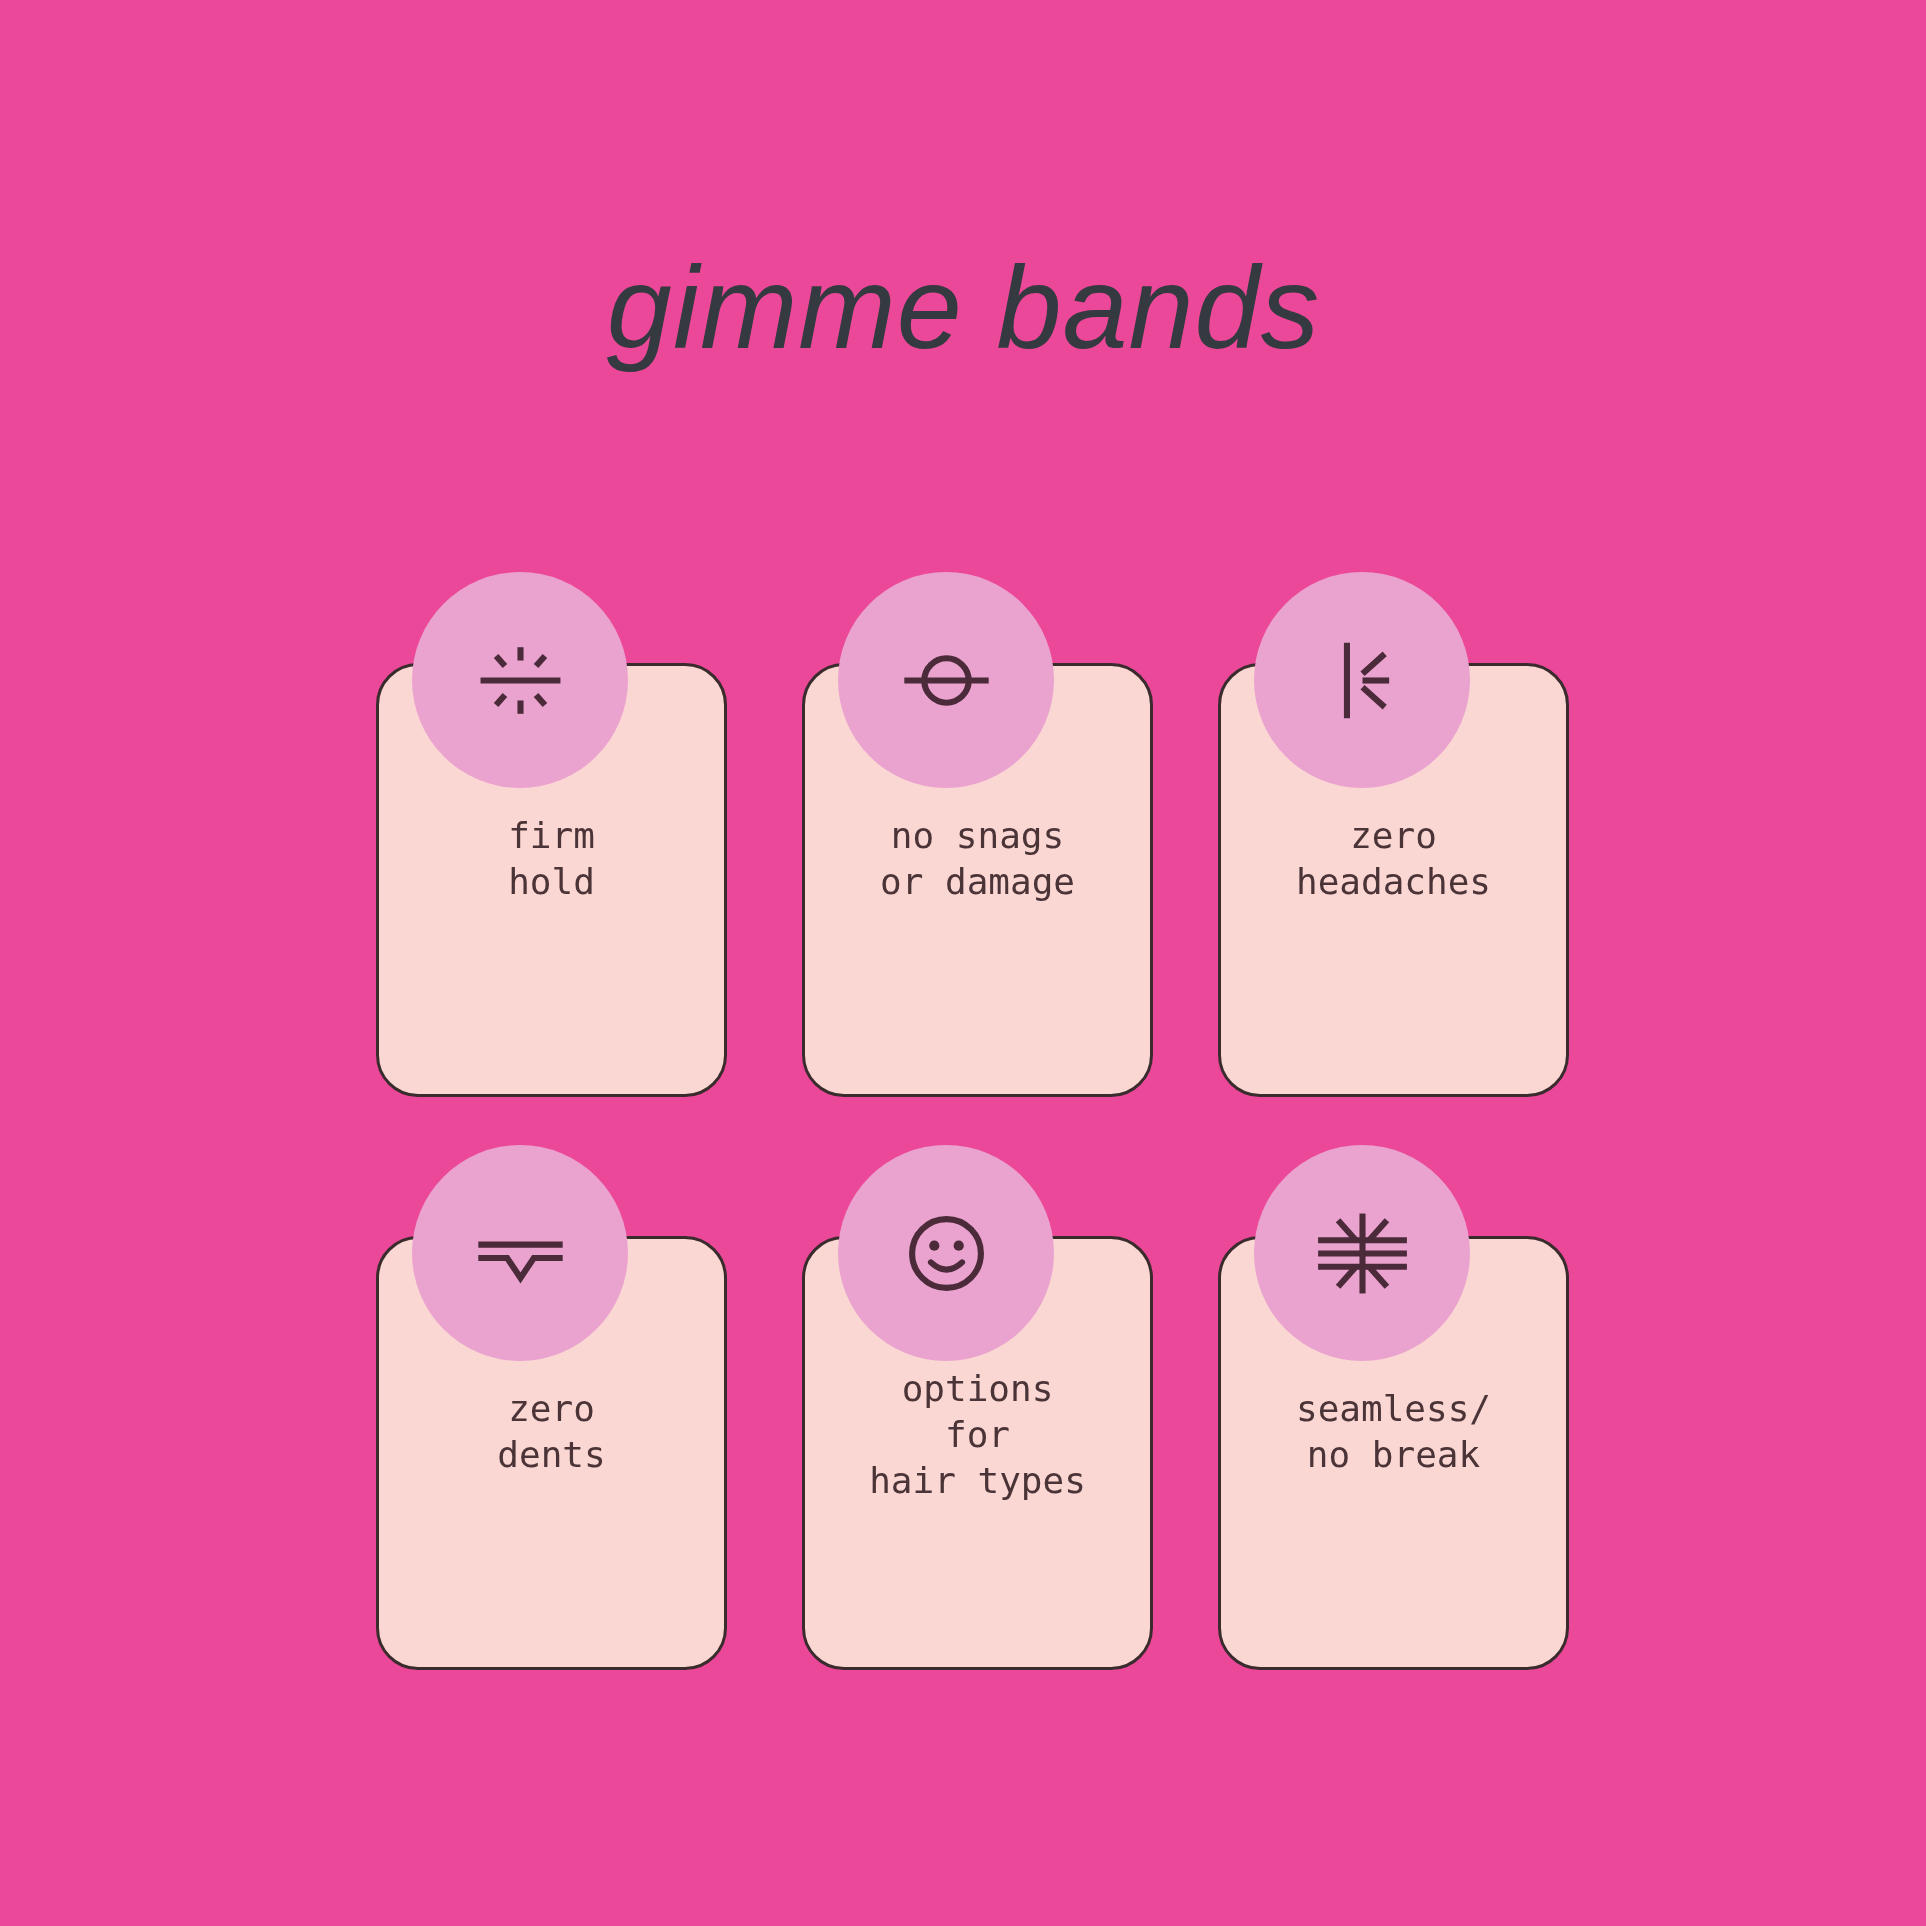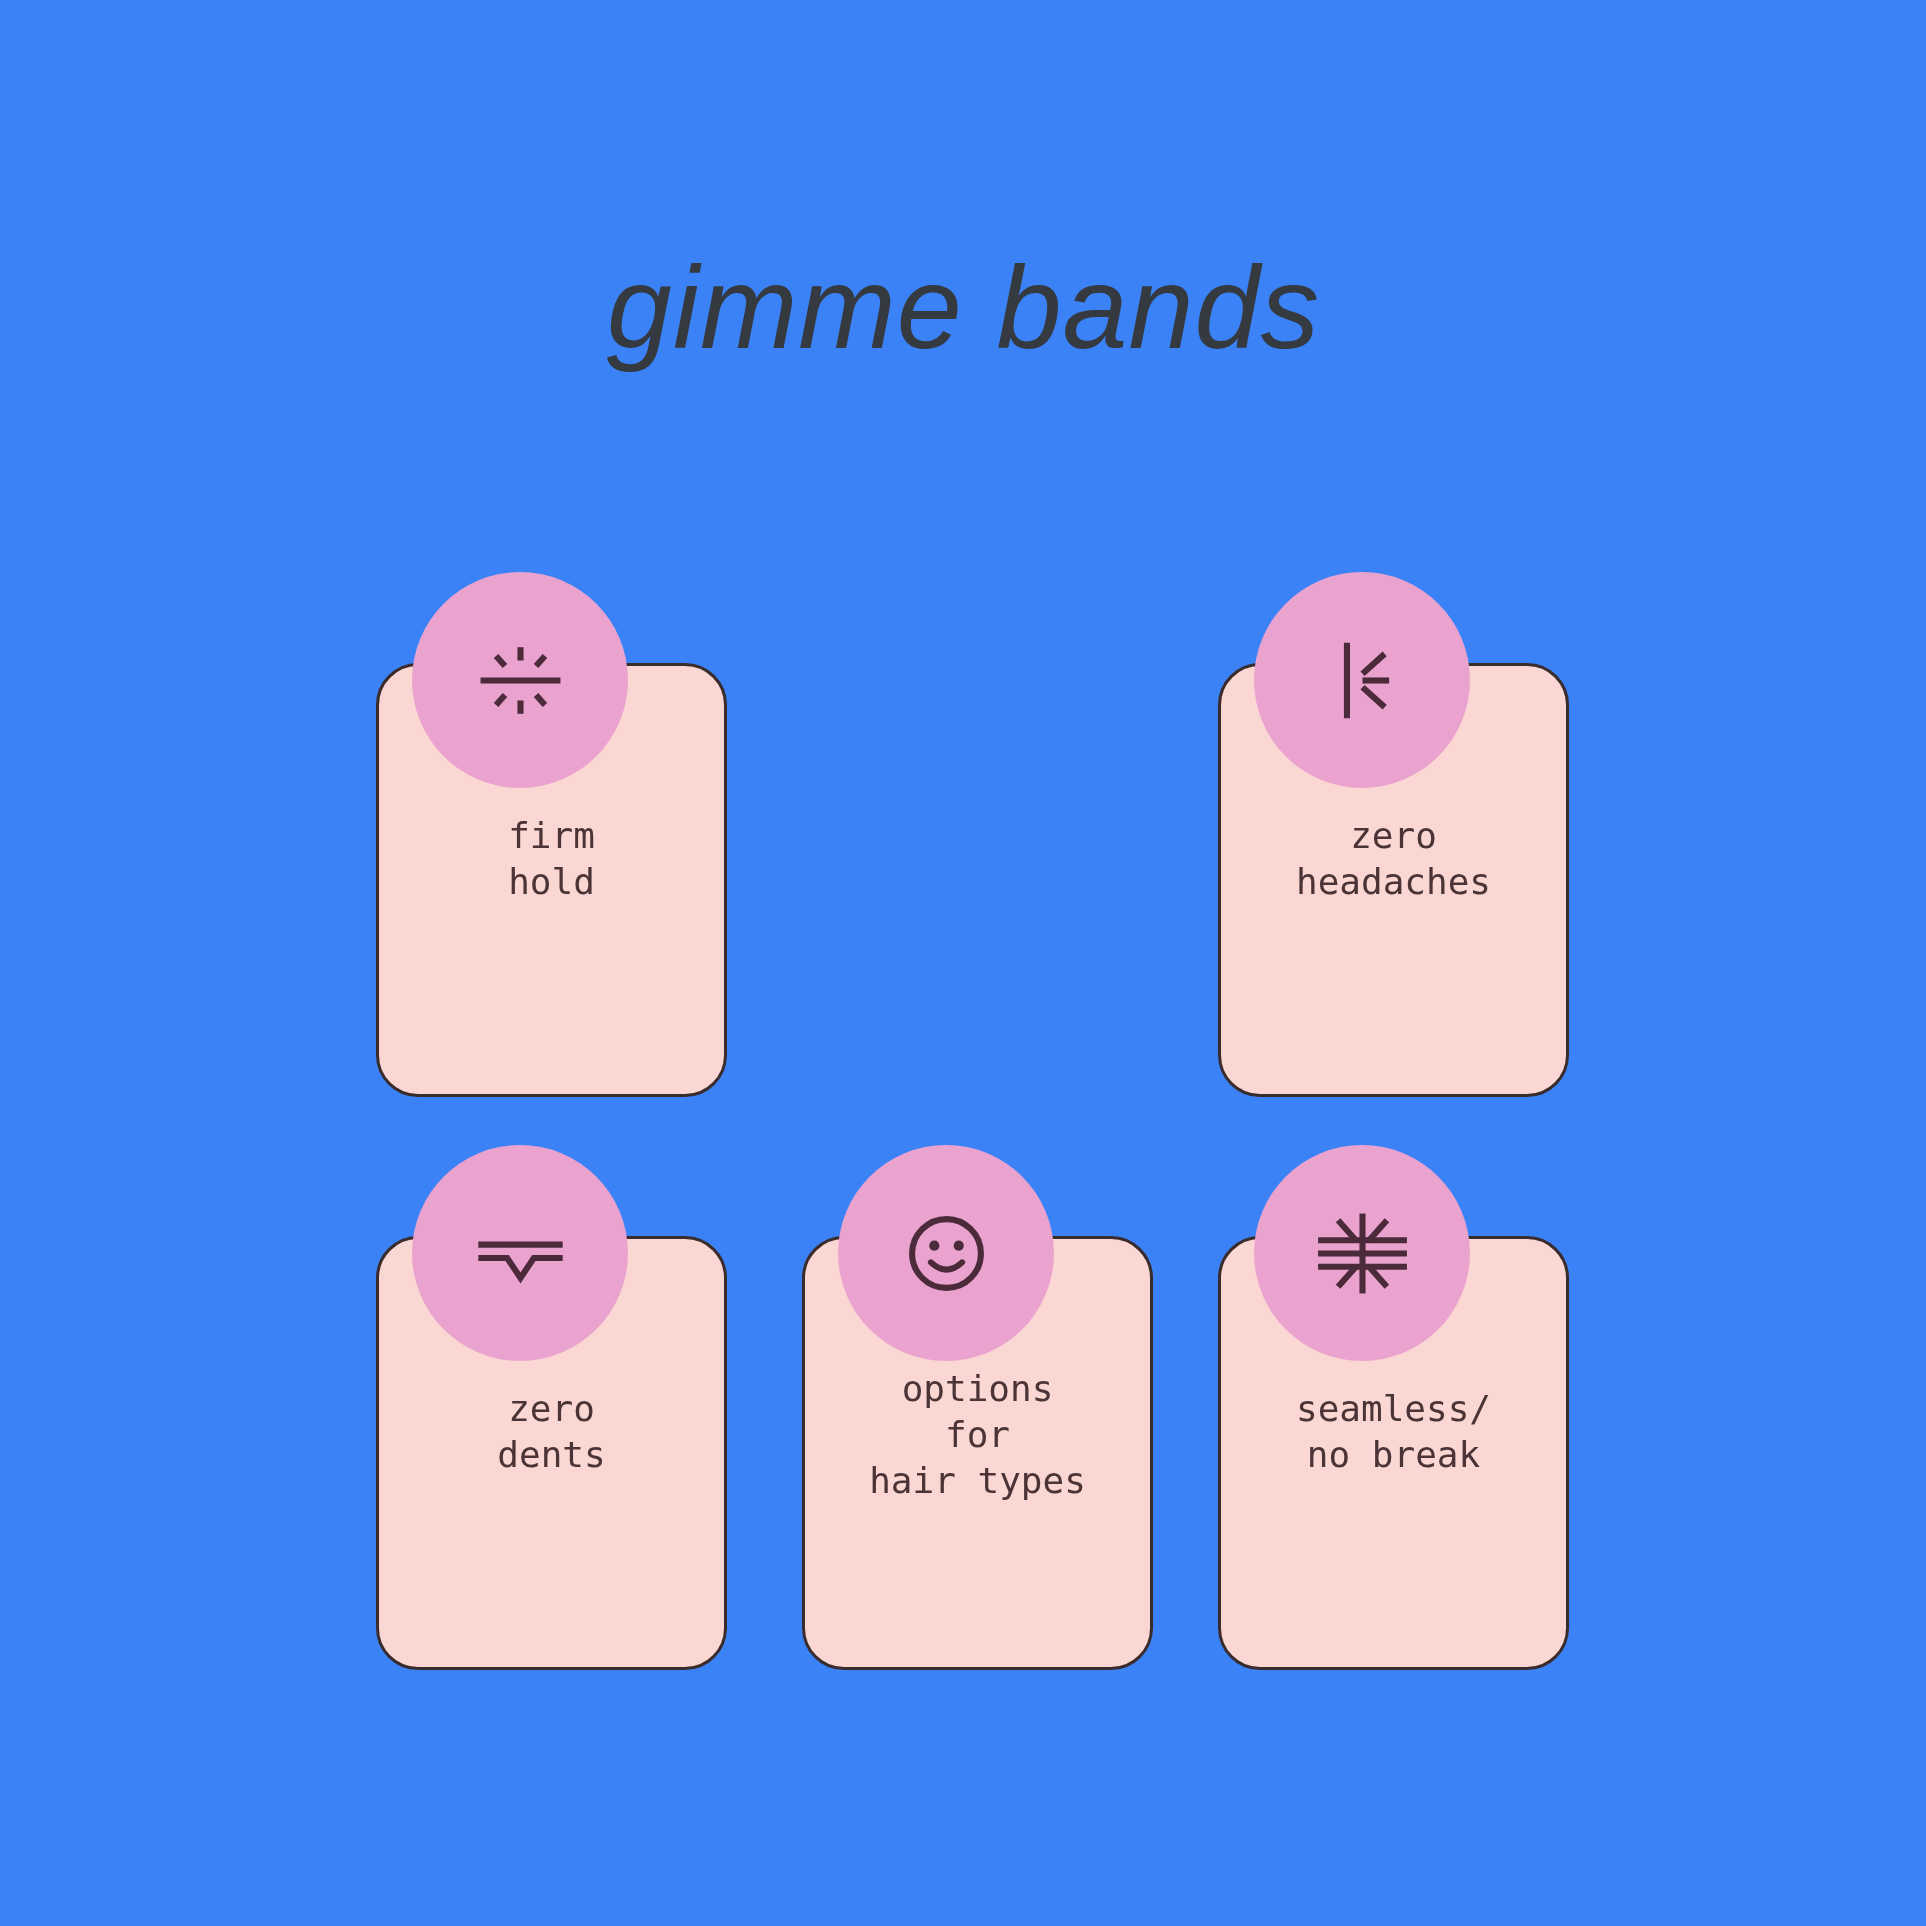--- a/index.html
+++ b/index.html
@@ -12,21 +12,21 @@
 
   body {
     font-family: "Liberation Sans", sans-serif;
     background: #f4f6f8;
     position: relative;
   }
 
   .page {
     position: absolute;
     inset: 0;
-    background: #3b82f6;
+    background: #ec4899;
   }
 
   
   .title {
     position: absolute;
     top: 249px;
     left: 0;
     width: 100%;
     text-align: center;
     font-family: "Liberation Sans", sans-serif;
@@ -145,20 +145,34 @@
               <line x1="28" y1="28" x2="36" y2="37"></line>
               <line x1="72" y1="28" x2="64" y2="37"></line>
               <line x1="50" y1="68" x2="50" y2="80"></line>
               <line x1="28" y1="72" x2="36" y2="63"></line>
               <line x1="72" y1="72" x2="64" y2="63"></line>
             </g>
           </svg>
         </div>
       </div>
 
+      <div class="cell c1">
+        <div class="card">
+          <div class="card-label">no snags
+or damage</div>
+        </div>
+        <div class="badge">
+          <svg viewBox="0 0 100 100">
+            <g class="ico">
+              <circle cx="50" cy="50" r="20"></circle>
+              <line x1="12" y1="50" x2="88" y2="50"></line>
+            </g>
+          </svg>
+        </div>
+      </div>
 
       <div class="cell c2">
         <div class="card">
           <div class="card-label">zero
 headaches</div>
         </div>
         <div class="badge">
           <svg viewBox="0 0 100 100">
             <g class="ico">
               <line x1="36" y1="16" x2="36" y2="84"></line>

